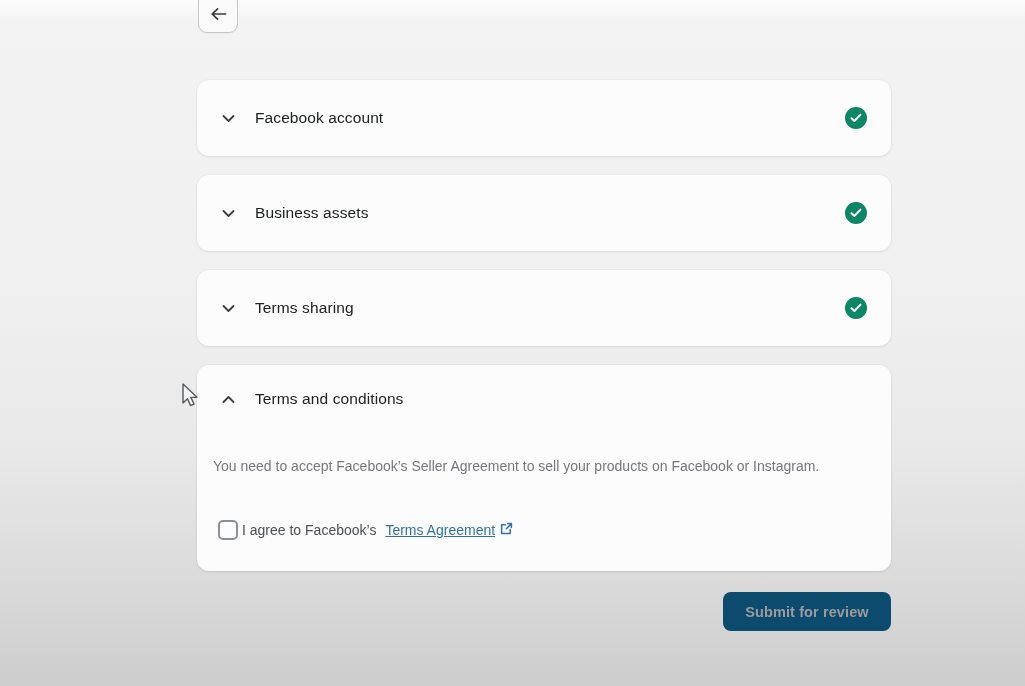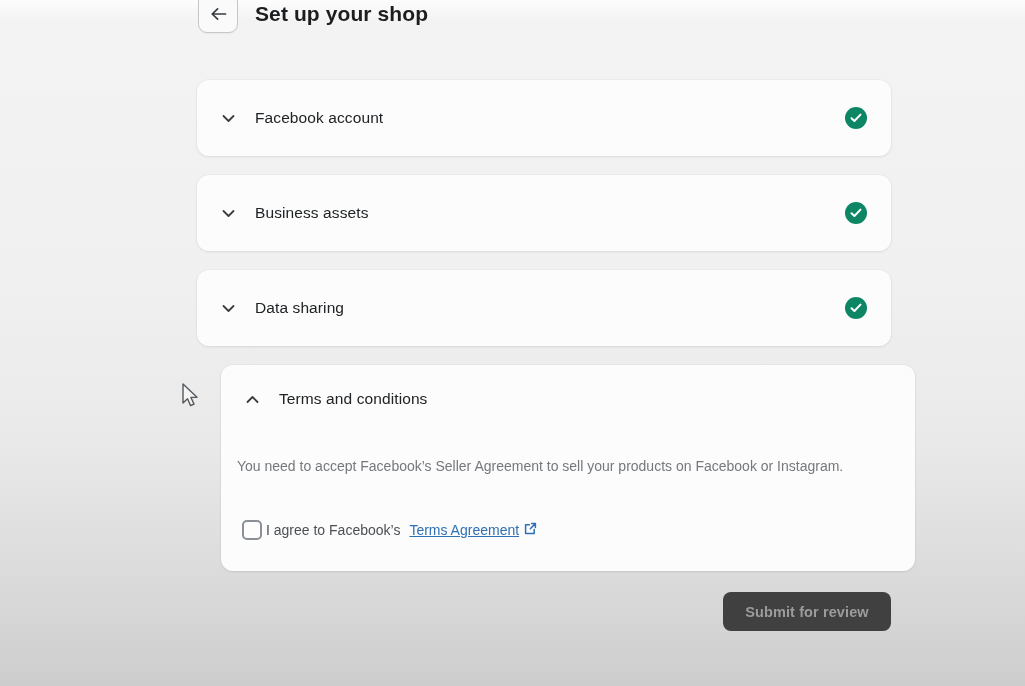--- a/index.html
+++ b/index.html
@@ -37,21 +37,21 @@
   
   .card {
     position: absolute; left: 197px; width: 694px;
     background: #fcfcfc;
     border-radius: 12px;
     box-shadow: 0 1px 3px rgba(0,0,0,0.08), 0 0 0 1px rgba(0,0,0,0.02);
   }
   .card-1 { top: 80px;  height: 76px; }
   .card-2 { top: 175px; height: 76px; }
   .card-3 { top: 270px; height: 76px; }
-  .card-4 { top: 365px; height: 206px; margin-left: 24px; }
+  .card-4 { top: 365px; height: 206px; }
 
   .card-header {
     display: flex; align-items: center;
     height: 76px;
     padding: 0 24px 0 23px;
     cursor: pointer;
   }
   .card-4 .card-header { height: 68px; }
   .chevron { width: 17px; height: 17px; flex: 0 0 auto; display: block; }
   .section-title {
@@ -88,21 +88,21 @@
   .agree-link {
     color: #2e70b6; text-decoration: underline; cursor: pointer;
     margin-left: 4px;
   }
   .ext-icon { display: inline-block; vertical-align: -1px; }
 
   
   .submit-btn {
     position: absolute; left: 723px; top: 592px;
     width: 168px; height: 39px;
-    background: #404040;
+    background: #0c4a6e;
     border: none; border-radius: 8px;
     font-family: "Liberation Sans", sans-serif;
     font-size: 14.5px; font-weight: 700; color: #9b9b9b;
     letter-spacing: 0.1px;
   }
 
   
   .cursor { position: absolute; left: 179px; top: 382px; }
 </style>
 </head>
@@ -110,21 +110,20 @@
 
 <div class="stage">
 
   <button class="back-btn">
     <span>
       <svg width="17" height="14" viewBox="0 0 17 14">
           <path d="M15.5 7 H2.2 M2.2 7 L7.6 1.8 M2.2 7 L7.6 12.2" stroke="#393c3f" stroke-width="1.7" fill="none" stroke-linecap="round" stroke-linejoin="round"></path>
         </svg>
     </span>
   </button>
-  <h1 class="page-title">Set up your shop</h1>
 
   <div class="card card-2">
     <div class="card-header">
       <svg class="chevron" viewBox="0 0 17 17">
           <path d="M3.5 6 L8.5 11 L13.5 6" stroke="#3a3d40" stroke-width="1.8" fill="none" stroke-linecap="round" stroke-linejoin="round"></path>
         </svg>
       <span class="section-title">Business assets</span>
       <span class="check-circle" style="background:#0d8666">
         <svg width="12" height="10" viewBox="0 0 12 10">
             <path d="M1.5 5.2 L4.4 8 L10.5 1.6" stroke="#ffffff" stroke-width="2" fill="none" stroke-linecap="round" stroke-linejoin="round"></path>
@@ -145,21 +144,21 @@
           </svg>
       </span>
     </div>
   </div>
 
   <div class="card card-3">
     <div class="card-header">
       <svg class="chevron" viewBox="0 0 17 17">
           <path d="M3.5 6 L8.5 11 L13.5 6" stroke="#3a3d40" stroke-width="1.8" fill="none" stroke-linecap="round" stroke-linejoin="round"></path>
         </svg>
-      <span class="section-title">Data sharing</span>
+      <span class="section-title">Terms sharing</span>
       <span class="check-circle" style="background:#0d8666">
         <svg width="12" height="10" viewBox="0 0 12 10">
             <path d="M1.5 5.2 L4.4 8 L10.5 1.6" stroke="#ffffff" stroke-width="2" fill="none" stroke-linecap="round" stroke-linejoin="round"></path>
           </svg>
       </span>
     </div>
   </div>
 
   <div class="card card-4">
     <div class="card-header">

